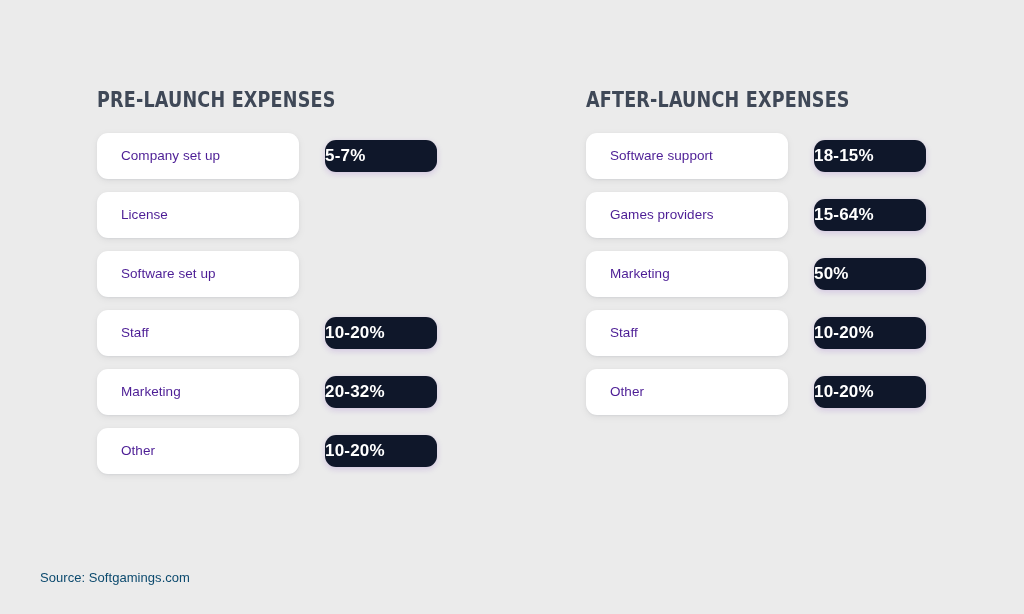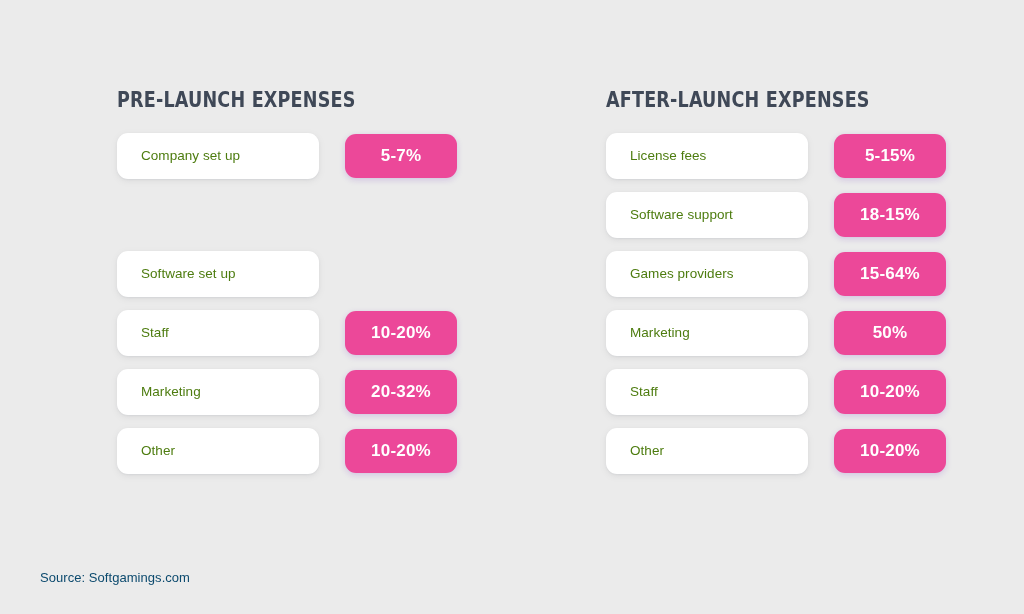--- a/index.html
+++ b/index.html
@@ -21,21 +21,20 @@
     left: 0;
     top: 0;
     width: 1024px;
     height: 614px;
   }
 
   
   .column {
     position: absolute;
     top: 88px;
-    margin-left: 20px;
   }
   .column.left  { left: 97px; }
   .column.right { left: 586px; }
 
   .col-title {
     font-family: "Liberation Sans Narrow", "DejaVu Sans Condensed", "Liberation Sans", sans-serif;
     font-weight: 700;
     font-size: 21px;
     line-height: 24px;
     letter-spacing: 0.2px;
@@ -68,34 +67,33 @@
     border-radius: 11px;
     display: flex;
     align-items: center;
     padding-left: 24px;
     box-shadow: 0 2px 6px rgba(120,125,135,0.13),
                 0 1px 2px rgba(120,125,135,0.10);
   }
   .item-label {
     font-size: 13.5px;
     line-height: 18px;
-    color: #4d7c0f;
+    color: #4c1d95;
     letter-spacing: 0.05px;
     white-space: nowrap;
   }
 
   .pct-badge {
     width: 112px;
-    height: 44px;
+    height: 32px;
     box-sizing: border-box;
-    background: #ec4899;
+    background: #0f172a;
     border-radius: 11px;
     display: flex;
     align-items: center;
-    justify-content: center;
     box-shadow: 0 2px 6px rgba(95,20,180,0.18);
   }
   .pct-value {
     font-size: 17px;
     font-weight: 700;
     color: #ffffff;
     letter-spacing: 0.2px;
     white-space: nowrap;
   }
 
@@ -124,20 +122,23 @@
       <div class="row">
         <div class="item-card">
           <span class="item-label">Company set up</span>
         </div>
         <div class="pct-badge">
           <span class="pct-value">5-7%</span>
         </div>
       </div>
 
       <div class="row">
+        <div class="item-card">
+          <span class="item-label">License</span>
+        </div>
       </div>
 
       <div class="row">
         <div class="item-card">
           <span class="item-label">Software set up</span>
         </div>
       </div>
 
       <div class="row">
         <div class="item-card">
@@ -167,28 +168,20 @@
       </div>
 
     </div>
   </section>
 
   <section class="column right">
     <h2 class="col-title">AFTER-LAUNCH EXPENSES</h2>
 
     <div class="rows">
 
-      <div class="row">
-        <div class="item-card">
-          <span class="item-label">License fees</span>
-        </div>
-        <div class="pct-badge">
-          <span class="pct-value">5-15%</span>
-        </div>
-      </div>
 
       <div class="row">
         <div class="item-card">
           <span class="item-label">Software support</span>
         </div>
         <div class="pct-badge">
           <span class="pct-value">18-15%</span>
         </div>
       </div>
 

